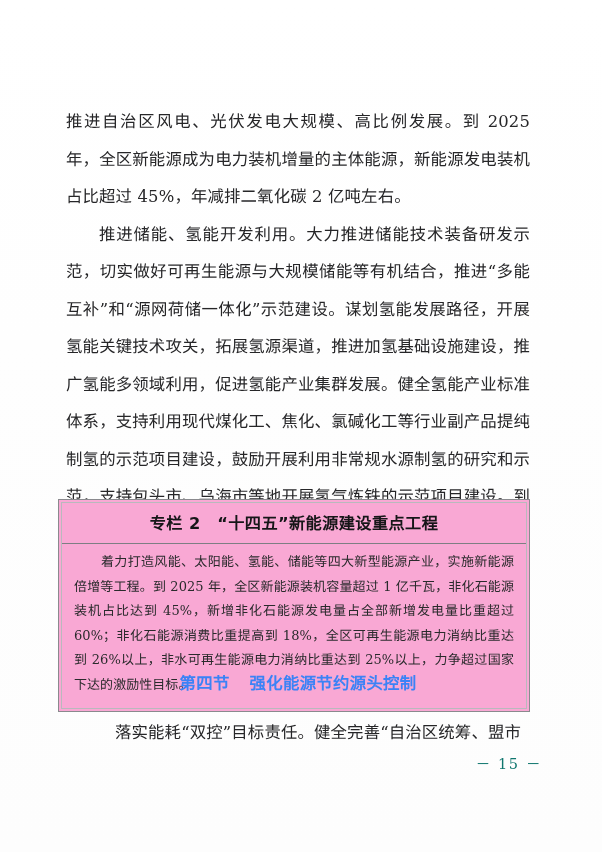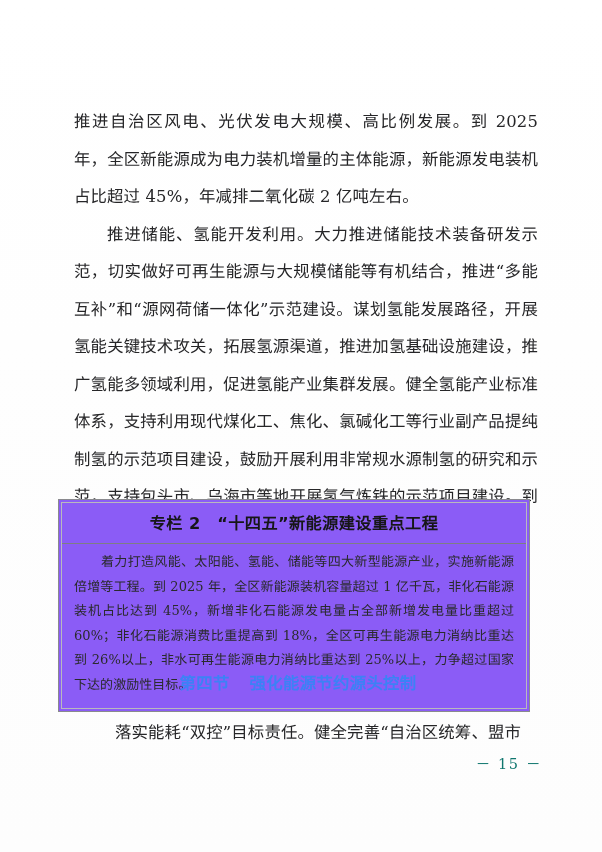--- a/index.html
+++ b/index.html
@@ -29,21 +29,21 @@
     left: 0;
     top: 0;
     width: 602px;
     height: 852px;
     box-sizing: border-box;
     padding: 0;
   }
 
   .content {
     position: absolute;
-    left: 74px;
+    left: 66px;
     top: 103px;
     width: 464px;
   }
 
   p.body-par {
     margin: 0 0 0 0;
     font-size: 16.4px;
     line-height: 37.5px;
     text-align: justify;
     text-justify: inter-ideograph;
@@ -56,21 +56,21 @@
   }
 
   
   .callout {
     position: absolute;
     left: 58px;
     top: 499px;
     width: 472px;
     box-sizing: border-box;
     border: 1px solid #8a8a8e;
-    background: #8b5cf6;
+    background: #f9a8d4;
   }
   .callout-inner {
     border: 1px solid #b9b9bd;
     margin: 2px;
   }
   .callout-header {
     text-align: center;
     font-size: 16.2px;
     font-weight: bold;
     letter-spacing: 0.4px;

